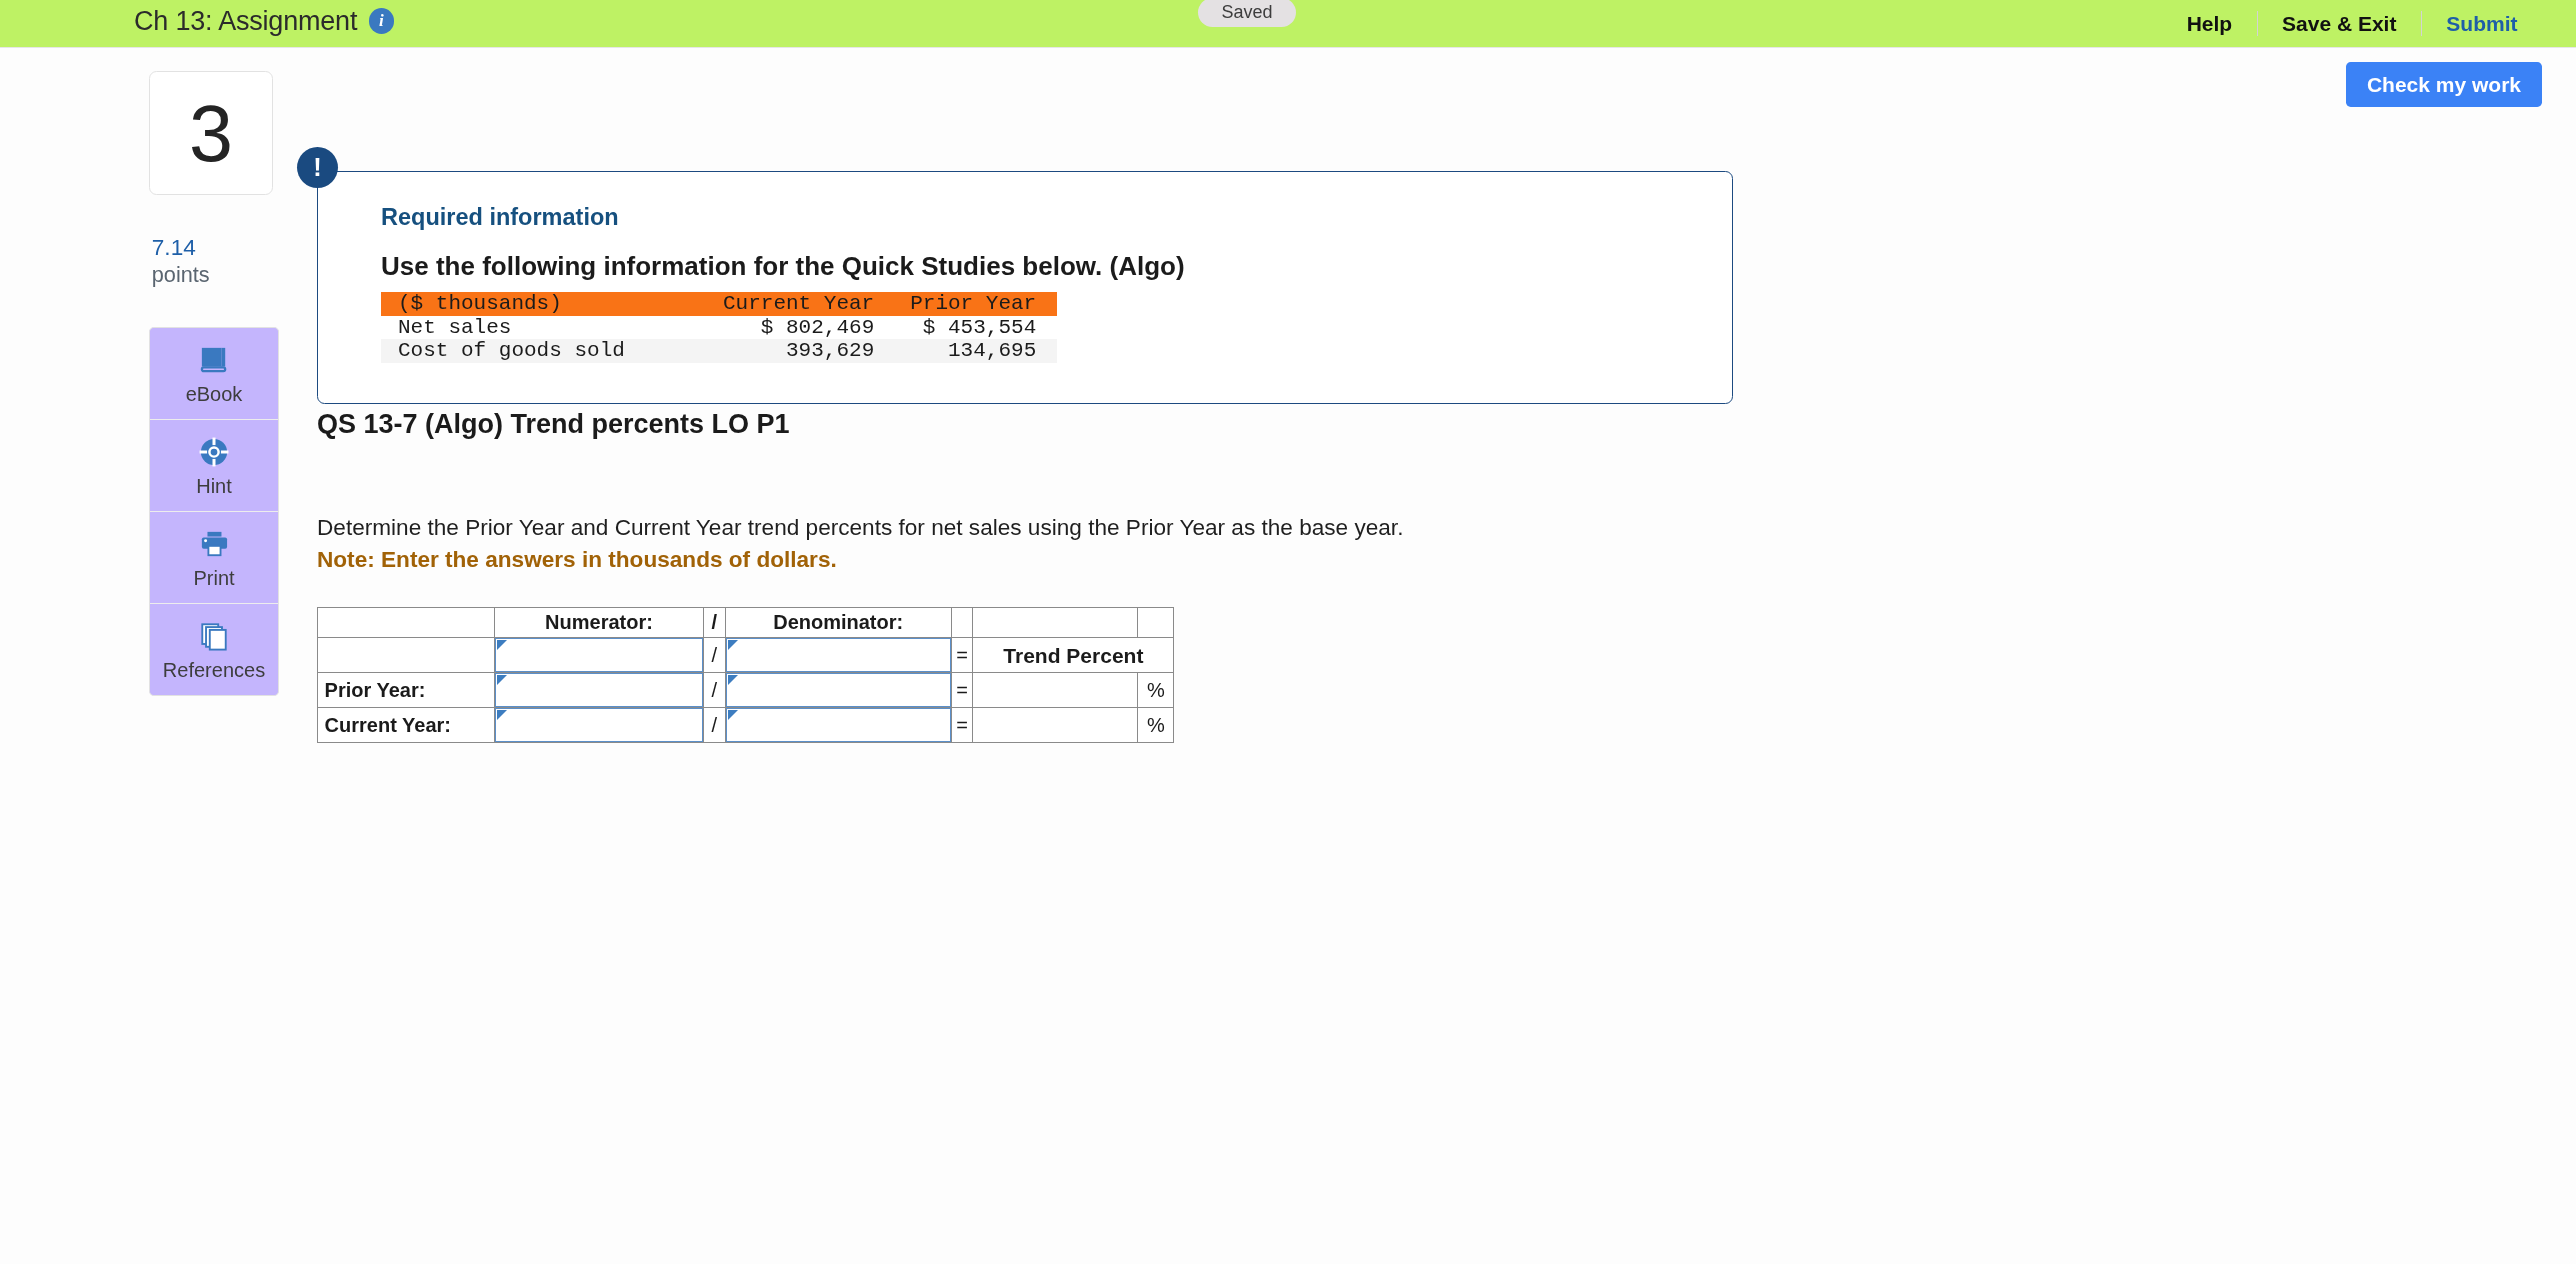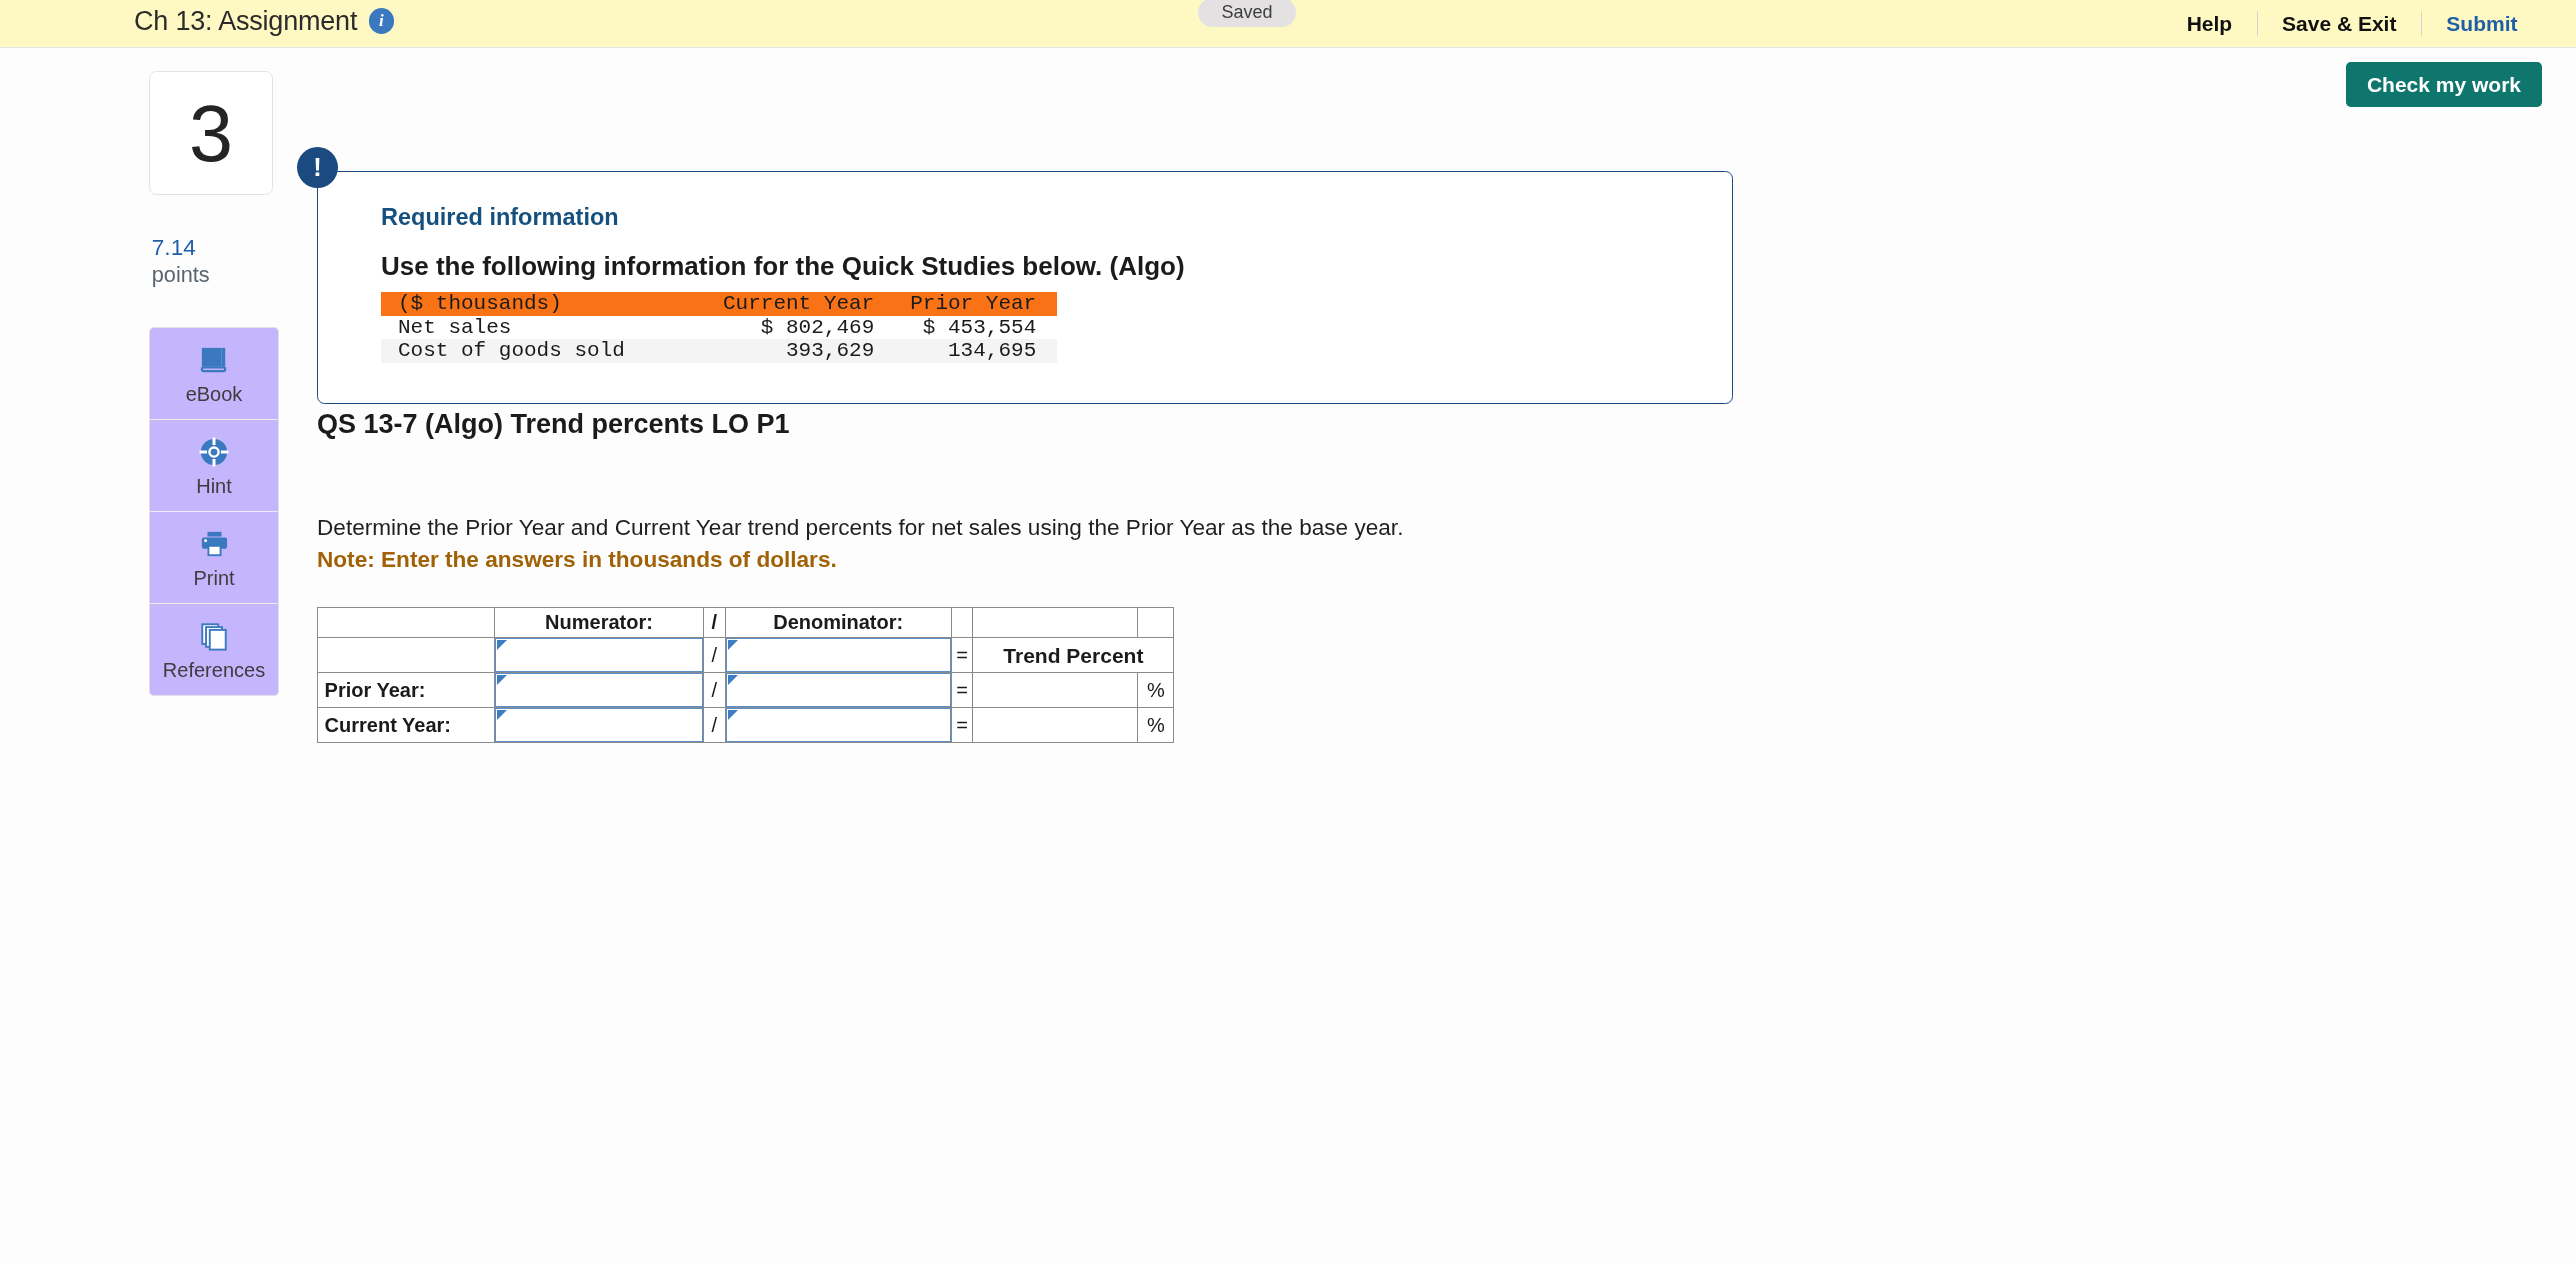--- a/index.html
+++ b/index.html
@@ -15,21 +15,21 @@
     overflow: hidden;
     position: relative;
   }
 
   
   .topbar {
     position: absolute;
     left: 0; top: 0;
     width: 2576px;
     height: 47px;
-    background: #fef9c3;
+    background: #bef264;
     border-bottom: 0.9px solid #e6e6e6;
   }
   .topbar-title {
     position: absolute;
     left: 134px;
     top: 0;
     height: 47px;
     line-height: 43px;
     font-size: 27px;
     color: #2b2b2b;
@@ -88,21 +88,21 @@
     width: 0.9px;
     height: 24.5px;
     background: #d3d3d3;
   }
 
   
   .check-btn {
     position: absolute;
     right: 34px;
     top: 62px;
-    background: #0f766e;
+    background: #3b82f6;
     color: #ffffff;
     font-size: 21px;
     font-weight: bold;
     border: none;
     border-radius: 4.7px;
     padding: 12.2px 21px;
     line-height: 1;
     cursor: pointer;
     font-family: "Liberation Sans", sans-serif;
     white-space: nowrap;

